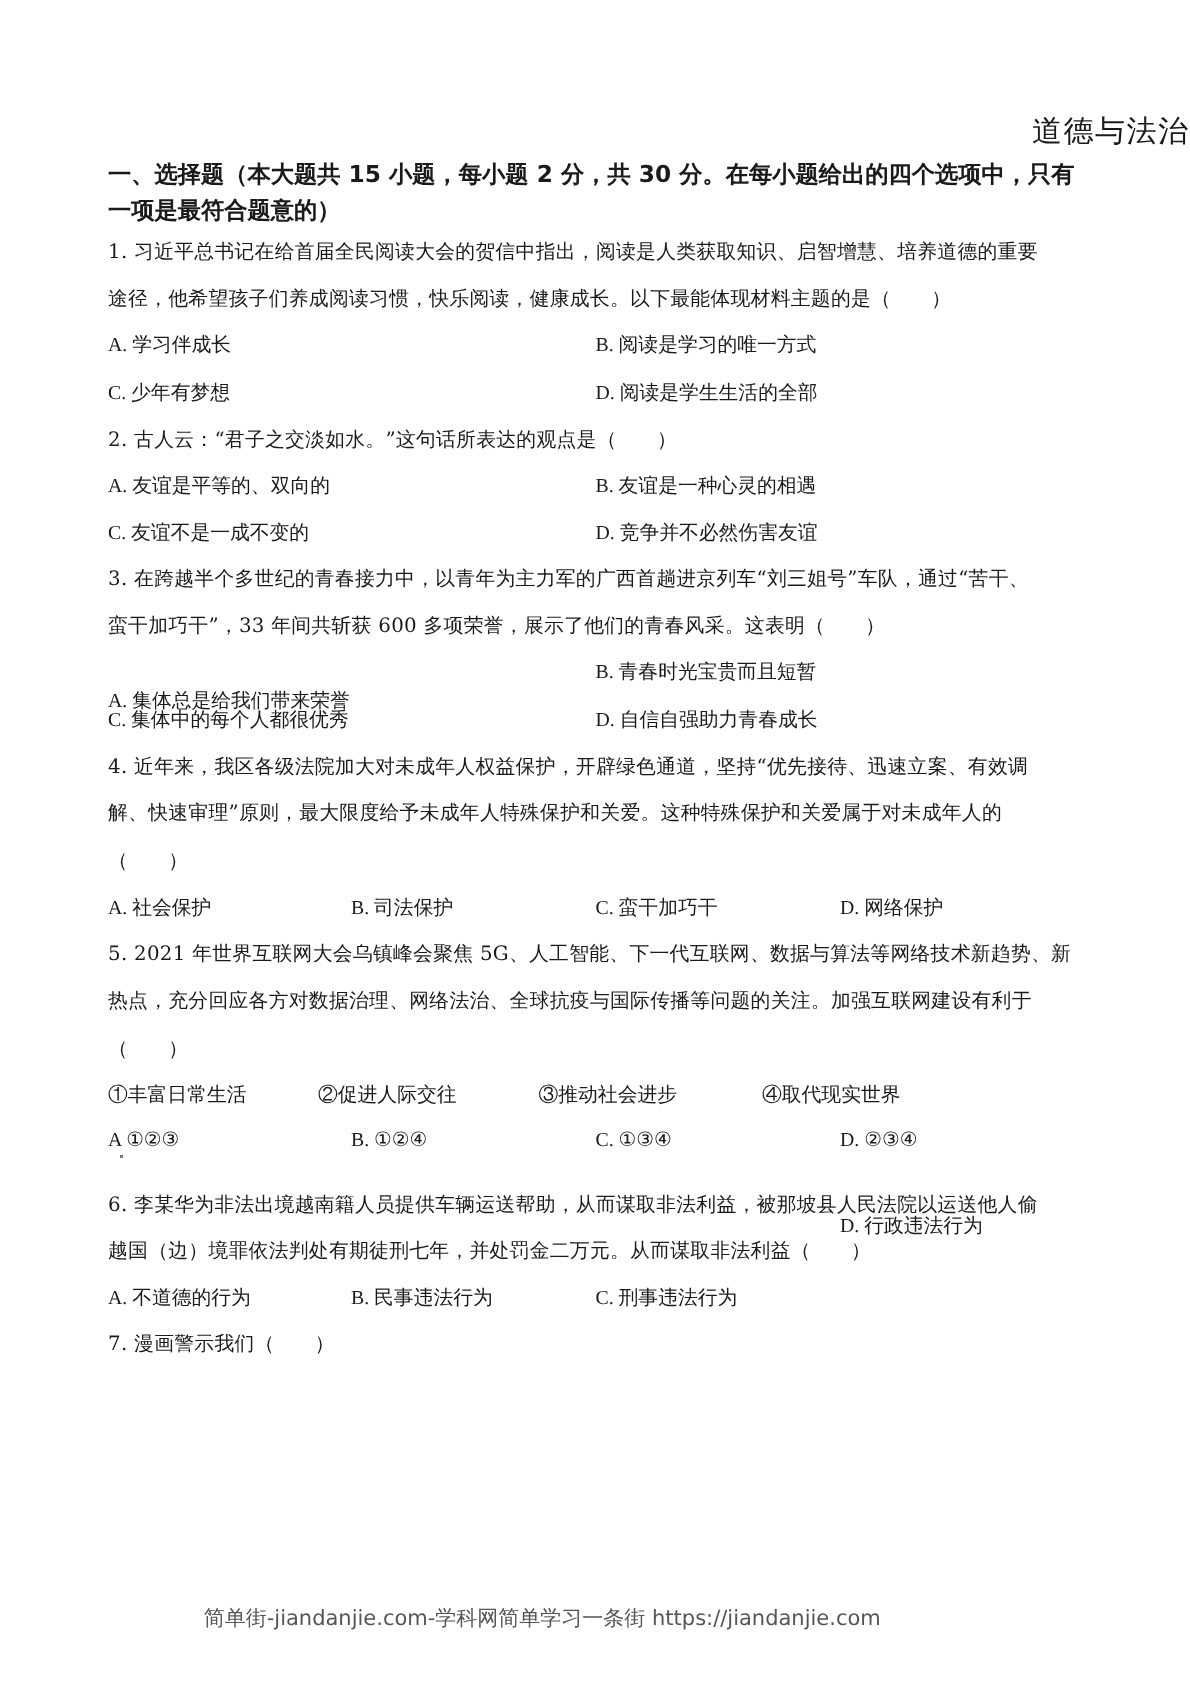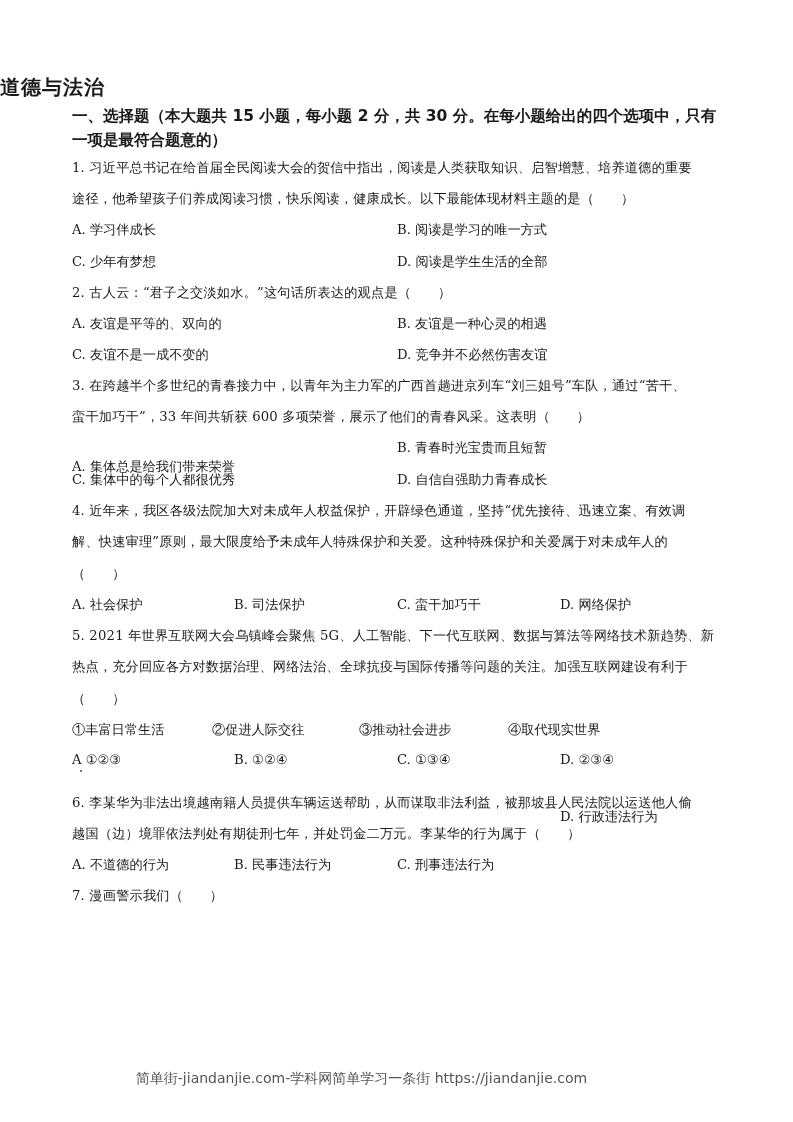--- a/index.html
+++ b/index.html
@@ -1,23 +1,23 @@
 <!DOCTYPE html>
 <html><head>
 <meta charset="utf-8">
 <style>
   html, body { margin:0; padding:0; background:#ffffff; }
   body { width:793px; height:1122px; position:relative; overflow:hidden;
          font-family:"DejaVu Serif","Liberation Serif",serif; color:#1a1a1a; }
   .abs { position:absolute; white-space:nowrap;text-align:right; }
-  .title { left:0; width:793px; top:74px; text-align:left; font-size:20px; font-weight:bold;
+  .title { left:0; width:793px; top:74px; text-align:right; font-size:20px; font-weight:normal;
            font-family:"DejaVu Sans","Liberation Sans",sans-serif; letter-spacing:1px; }
   .section { left:72px; font-size:15.5px; font-weight:bold; font-family:"DejaVu Sans","Liberation Sans",sans-serif; }
   .line { left:72px; font-size:13.2px; letter-spacing:0.2px; }
-  .opt { font-size:13.2px; }
+  .opt { font-size:13.2px;font-family:Liberation Serif, serif; }
   .footer { left:0; width:723px; top:1070px; text-align:center; font-size:14px; color:#555;
             font-family:"DejaVu Sans","Liberation Sans",sans-serif; }
   .dot { left:80px; top:770px; width:2px; height:2px; background:#777; }
 </style>
 </head>
 <body>
 
 <div class="abs title">道德与法治</div>
 
 <div class="abs section" style="top:106px">一、选择题（本大题共 15 小题，每小题 2 分，共 30 分。在每小题给出的四个选项中，只有</div>
@@ -69,21 +69,21 @@
   <div class="abs opt" style="left:508px;top:721px">④取代现实世界</div>
   <div class="abs opt" style="left:72px;top:752px">A ①②③</div>
   <div class="abs opt" style="left:234px;top:752px">B. ①②④</div>
   <div class="abs opt" style="left:397px;top:752px">C. ①③④</div>
   <div class="abs opt" style="left:560px;top:752px">D. ②③④</div>
   <div class="abs dot"></div>
 </div>
 
 <div>
   <div class="abs line" style="top:794px">6. 李某华为非法出境越南籍人员提供车辆运送帮助，从而谋取非法利益，被那坡县人民法院以运送他人偷</div>
-  <div class="abs line" style="top:825px">越国（边）境罪依法判处有期徒刑七年，并处罚金二万元。李某华的行为属于（　　）</div>
+  <div class="abs line" style="top:825px">越国（边）境罪依法判处有期徒刑七年，并处罚金二万元。从而谋取非法利益（　　）</div>
   <div class="abs opt" style="left:72px;top:856px">A. 不道德的行为</div>
   <div class="abs opt" style="left:234px;top:856px">B. 民事违法行为</div>
   <div class="abs opt" style="left:397px;top:856px">C. 刑事违法行为</div>
   <div class="abs opt" style="left:560px;top:808px">D. 行政违法行为</div>
 </div>
 
 <div>
   <div class="abs line" style="top:887px">7. 漫画警示我们（　　）</div>
 </div>
 

